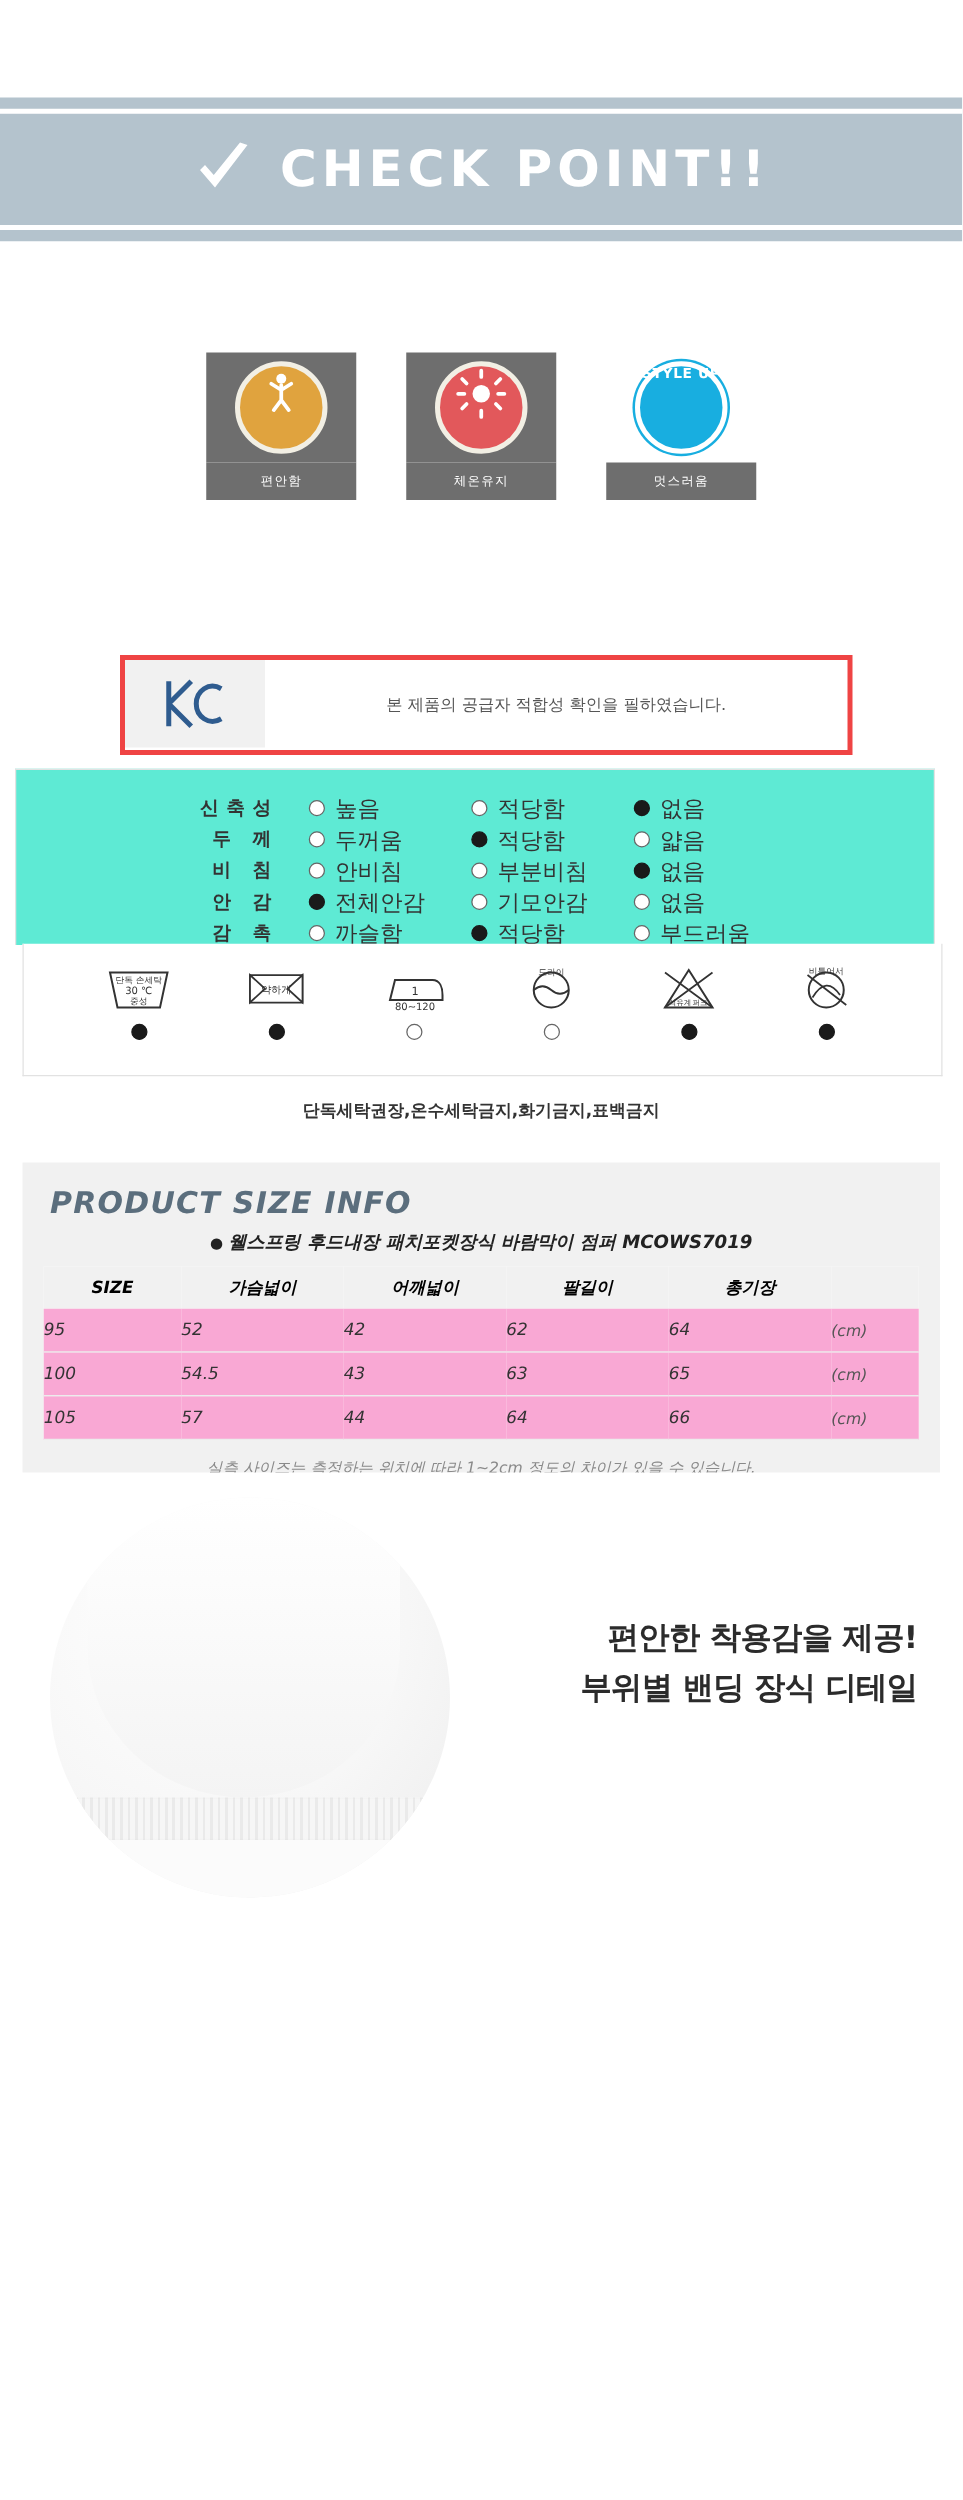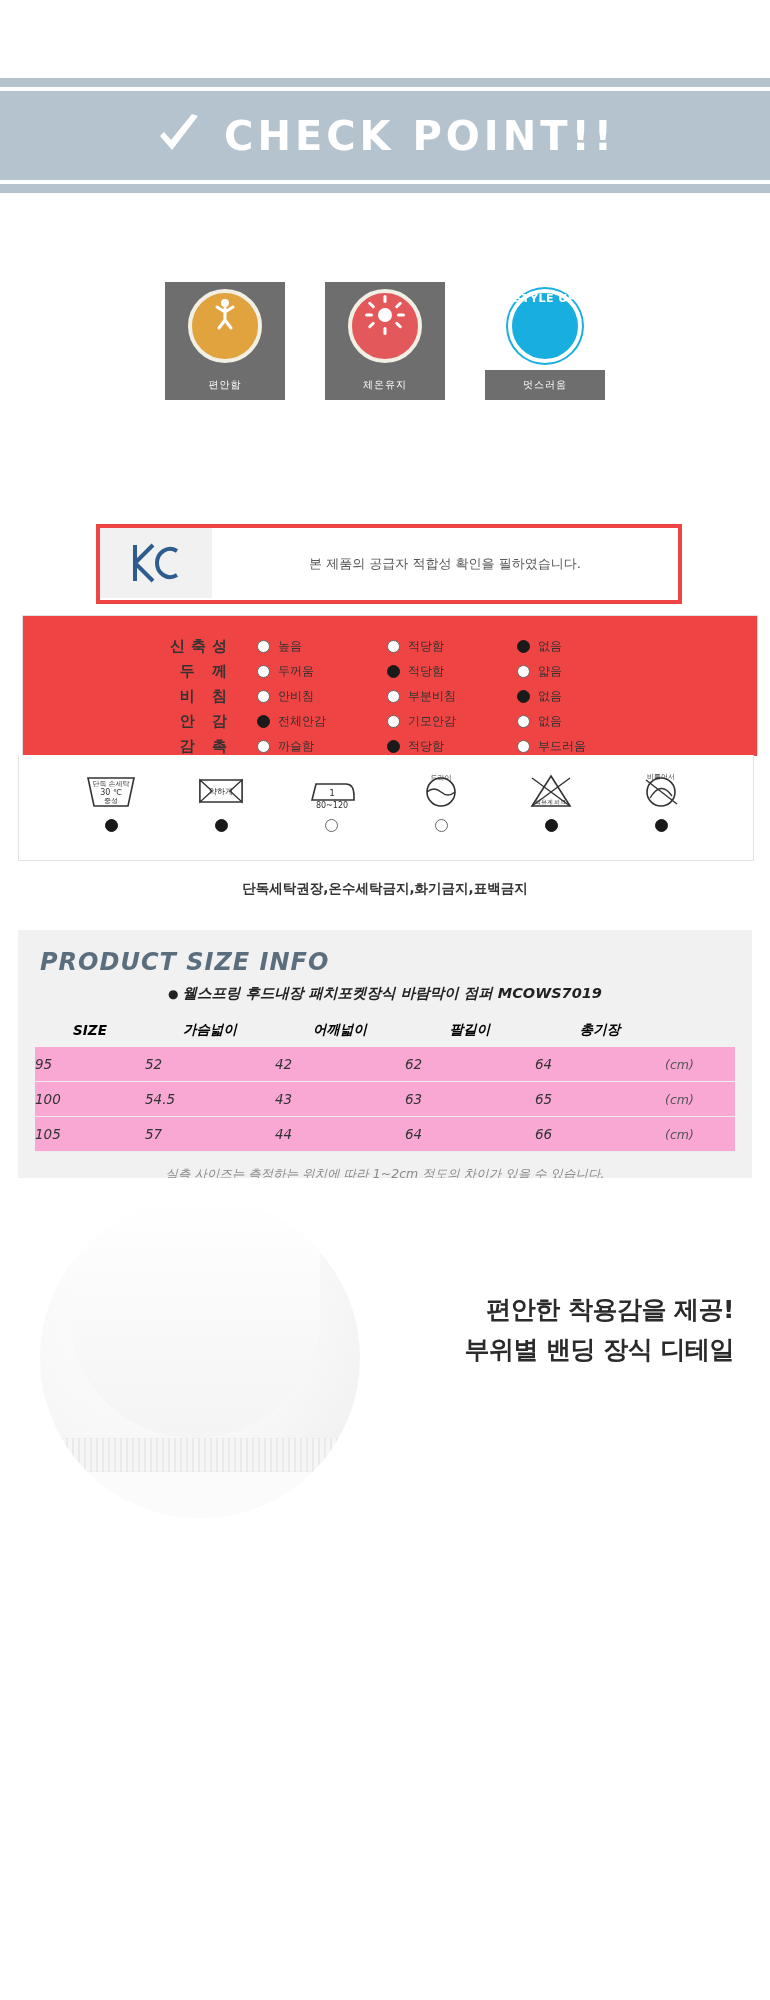--- a/index.html
+++ b/index.html
@@ -41,25 +41,25 @@
     height:30px;background:#6e6e6e;color:#fff;font-size:10px;
     display:flex;align-items:center;justify-content:center;letter-spacing:1px;
   }
 
   
   .kc-box{position:absolute;left:96px;top:500px;width:578px;height:72px;border:4px solid #ef4444;background:#fff;display:flex;margin-top:24px;}
   .kc-logo{width:112px;height:70px;background:#f1f1f1;display:flex;align-items:center;justify-content:center;}
   .kc-text{flex:1;display:flex;align-items:center;justify-content:center;font-size:13px;color:#555;}
 
   
-  .prop-box{position:absolute;left:22px;top:615px;width:734px;height:140px;border:1px solid #e2e2e2;border-bottom:none;background:#ef4444;}
+  .prop-box{position:absolute;left:12px;top:615px;width:734px;height:140px;border:1px solid #e2e2e2;border-bottom:none;background:#5eead4;}
   .prop-grid{padding:18px 0 0 0;}
   .prop-row{display:flex;align-items:center;height:25px;}
   .prop-label{width:210px;text-align:right;padding-right:24px;font-size:15px;font-weight:bold;color:#333;letter-spacing:6px;}
-  .prop-opt{width:130px;display:flex;align-items:center;font-size:12px;color:#333;}
+  .prop-opt{width:130px;display:flex;align-items:center;font-size:18px;color:#333;}
   .bullet{display:inline-block;width:11px;height:11px;border-radius:50%;border:1px solid #666;margin-right:8px;background:#fff;flex:none;}
   .bullet.on{background:#1a1a1a;border-color:#1a1a1a;}
 
   
   .care-box{position:absolute;left:18px;top:755px;width:734px;height:105px;border:1px solid #e2e2e2;border-top:none;background:#fff;}
   .care-row{display:flex;justify-content:center;gap:32px;padding-top:10px;}
   .care-cell{width:78px;text-align:center;}
   .care-sym{height:46px;display:flex;align-items:center;justify-content:center;}
   .care-dot{width:11px;height:11px;border-radius:50%;border:1px solid #666;margin:8px auto 0;background:#fff;}
   .care-dot.on{background:#1a1a1a;border-color:#1a1a1a;}

